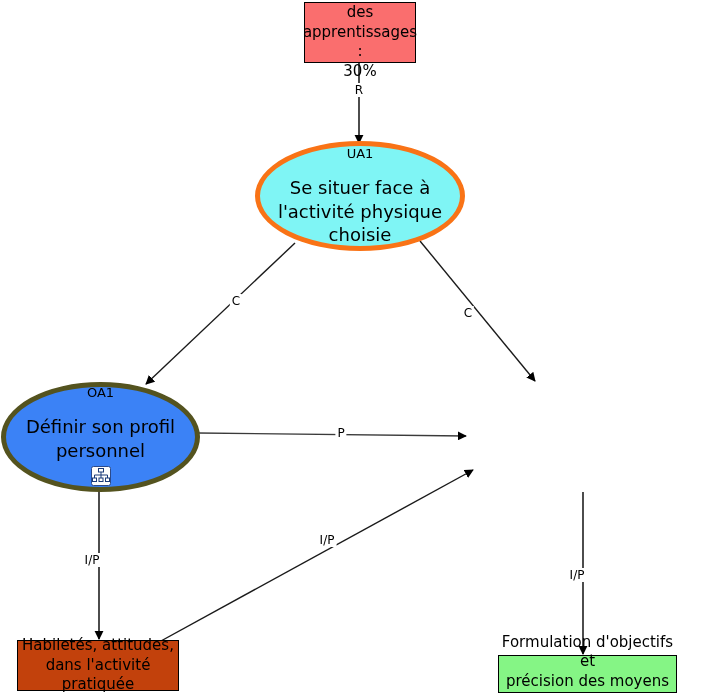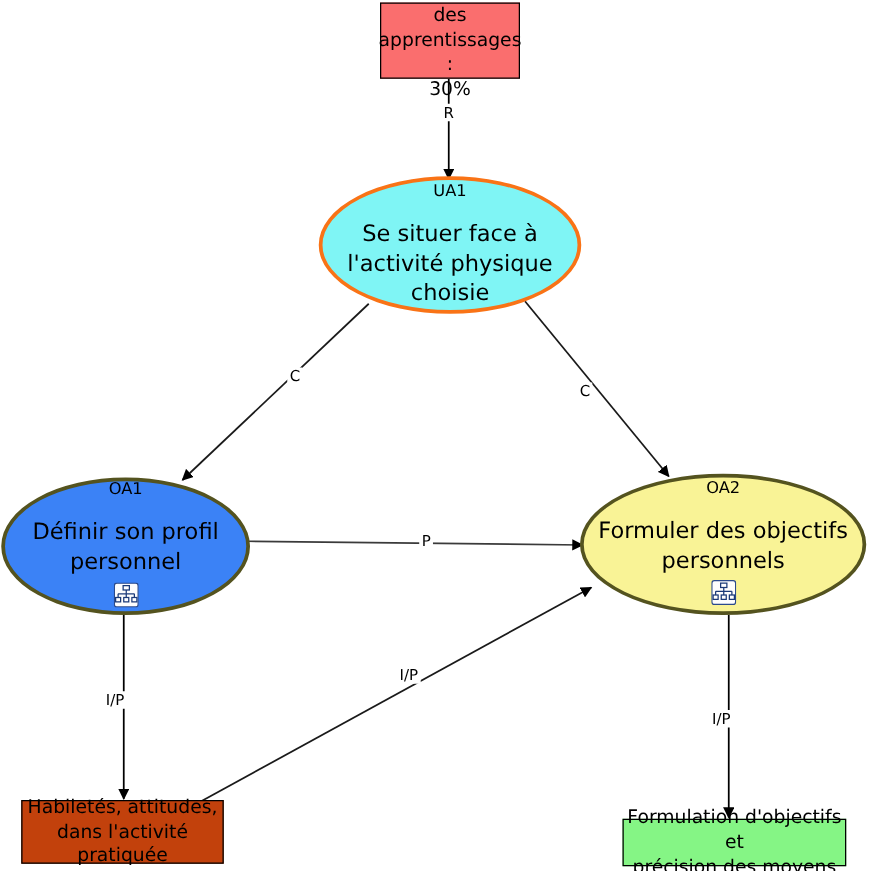--- a/index.html
+++ b/index.html
@@ -33,21 +33,21 @@
     justify-content: center;
     text-align: center;
     color: #000000;
     line-height: 1.32;
   }
   .box {
     border: 1px solid #000000;
     font-size: 15px;
   }
   .ellipse {
-    border: 3px solid #f97316;
+    border: 5px solid #f97316;
     border-radius: 50%;
     font-size: 13px;
   }
   .node-title {
     font-size: 13px;
     margin-bottom: 14px;
   }
   .node-sub {
     font-size: 18px;
   }
@@ -117,45 +117,27 @@
         <line x1="3.5" y1="9" x2="3.5" y2="12" stroke="#1b3a78" stroke-width="1"></line>
         <line x1="10" y1="9" x2="10" y2="12" stroke="#1b3a78" stroke-width="1"></line>
         <line x1="16.5" y1="9" x2="16.5" y2="12" stroke="#1b3a78" stroke-width="1"></line>
         <rect x="1.5" y="12" width="4" height="3.5" fill="#ffffff" stroke="#1b3a78" stroke-width="1"></rect>
         <rect x="8" y="12" width="4" height="3.5" fill="#ffffff" stroke="#1b3a78" stroke-width="1"></rect>
         <rect x="14.5" y="12" width="4" height="3.5" fill="#ffffff" stroke="#1b3a78" stroke-width="1"></rect>
       </svg>
     </span>
   </div>
 
-  <div class="node ellipse" style="left:464px; top:379px; width:229px; height:113px; background:#f9f396; border-color:#54531f;">
-    <div class="node-title">OA2</div>
-    <div class="node-sub">Formuler des objectifs personnels</div>
-    <span class="hier-icon">
-      <svg width="20" height="20" viewBox="0 0 20 20" xmlns="http://www.w3.org/2000/svg">
-        <rect x="0.5" y="0.5" width="19" height="19" rx="2" fill="#fdfdfd" stroke="#2b4a8b" stroke-width="1"></rect>
-        <rect x="7.5" y="2.5" width="5" height="3.5" fill="#ffffff" stroke="#1b3a78" stroke-width="1"></rect>
-        <line x1="10" y1="6" x2="10" y2="9" stroke="#1b3a78" stroke-width="1"></line>
-        <line x1="3.5" y1="9" x2="16.5" y2="9" stroke="#1b3a78" stroke-width="1"></line>
-        <line x1="3.5" y1="9" x2="3.5" y2="12" stroke="#1b3a78" stroke-width="1"></line>
-        <line x1="10" y1="9" x2="10" y2="12" stroke="#1b3a78" stroke-width="1"></line>
-        <line x1="16.5" y1="9" x2="16.5" y2="12" stroke="#1b3a78" stroke-width="1"></line>
-        <rect x="1.5" y="12" width="4" height="3.5" fill="#ffffff" stroke="#1b3a78" stroke-width="1"></rect>
-        <rect x="8" y="12" width="4" height="3.5" fill="#ffffff" stroke="#1b3a78" stroke-width="1"></rect>
-        <rect x="14.5" y="12" width="4" height="3.5" fill="#ffffff" stroke="#1b3a78" stroke-width="1"></rect>
-      </svg>
-    </span>
-  </div>
 
   <div class="node box" style="left:17px; top:640px; width:162px; height:51px; background:#c2410c;">
     <div>Habiletés, attitudes,</div>
     <div>dans l'activité pratiquée</div>
   </div>
 
-  <div class="node box" style="left:498px; top:655px; width:179px; height:38px; background:#85f585;">
+  <div class="node box" style="left:498px; top:655px; width:179px; height:38px; background:#85f585;justify-content:flex-end;">
     <div>Formulation d'objectifs et</div>
     <div>précision des moyens</div>
   </div>
 
   <div class="edge-label" style="left:359px; top:90px;">R</div>
   <div class="edge-label" style="left:236px; top:301px;">C</div>
   <div class="edge-label" style="left:468px; top:313px;">C</div>
   <div class="edge-label" style="left:341px; top:433px;">P</div>
   <div class="edge-label" style="left:92px; top:560px;">I/P</div>
   <div class="edge-label" style="left:327px; top:540px;">I/P</div>

